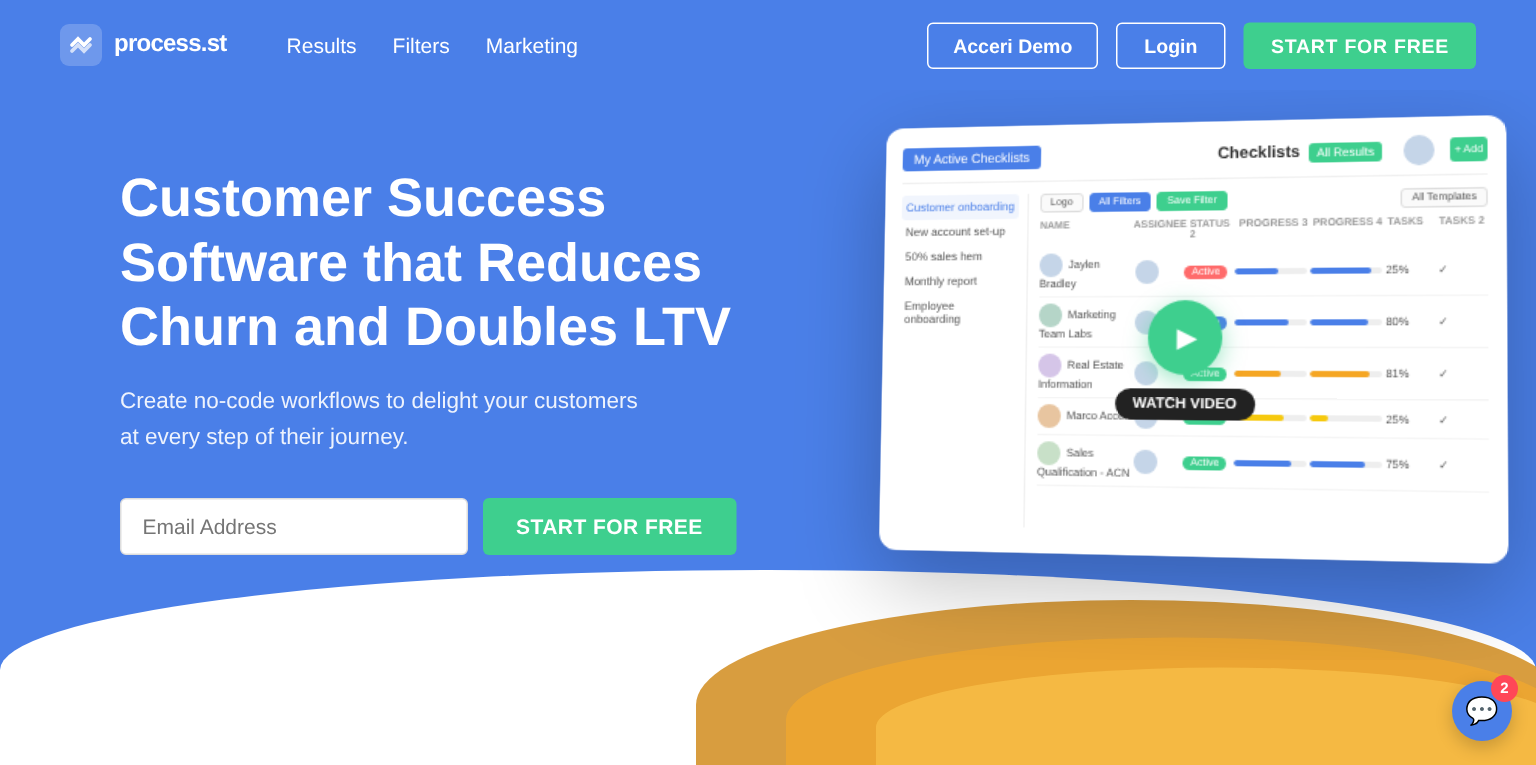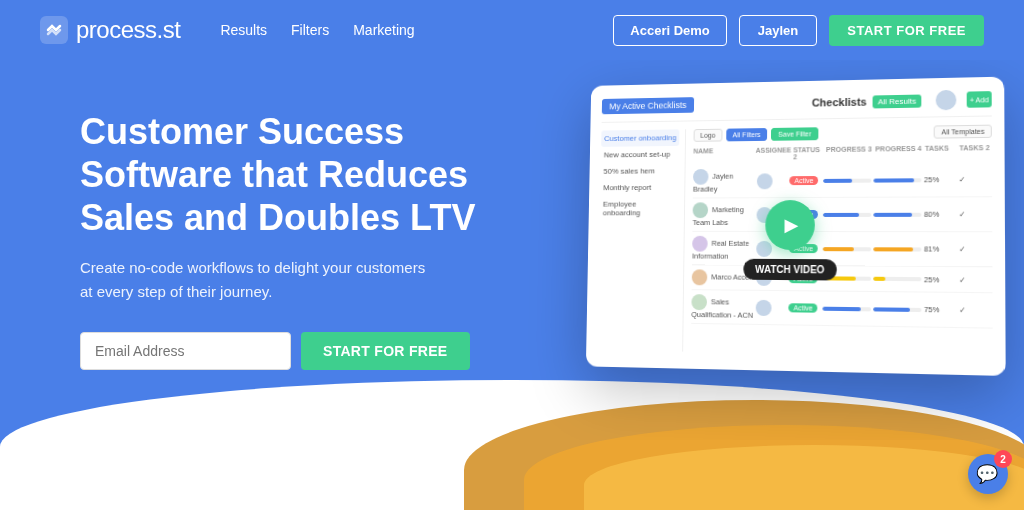--- a/index.html
+++ b/index.html
@@ -5,21 +5,21 @@
     * { margin: 0; padding: 0; box-sizing: border-box; }
     body { font-family: -apple-system, BlinkMacSystemFont, 'Segoe UI', sans-serif; width: 1024px; height: 510px; overflow: hidden; background: #4a7fe8; }
 
     
     .navbar {
       display: flex; align-items: center; padding: 0 40px; height: 60px;
       background: #4a7fe8; position: relative; z-index: 10;
     }
     .logo-area { display: flex; align-items: center; gap: 8px; margin-right: 40px; }
     .logo-icon { width: 28px; height: 28px; }
-    .logo-text { color: #fff; font-size: 24px; font-weight: 400; letter-spacing: -0.5px; }
+    .logo-text { color: #fff; font-size: 16px; font-weight: 700; letter-spacing: -0.5px; }
     .nav-links { display: flex; gap: 24px; flex: 1; }
     .nav-link { color: #fff; text-decoration: none; font-size: 14px; font-weight: 500; }
     .nav-actions { display: flex; align-items: center; gap: 12px; }
     .btn-request-demo {
       border: 1.5px solid #fff; color: #fff; background: transparent;
       padding: 7px 16px; border-radius: 4px; font-size: 13px; font-weight: 600; cursor: pointer;
     }
     .btn-login {
       border: 1.5px solid #fff; color: #fff; background: transparent;
       padding: 7px 18px; border-radius: 4px; font-size: 13px; font-weight: 600; cursor: pointer;
@@ -40,21 +40,21 @@
       color: #fff; font-size: 36px; font-weight: 800; line-height: 1.2;
       margin-bottom: 16px;
     }
     .hero-subtitle {
       color: rgba(255,255,255,0.9); font-size: 15px; line-height: 1.6;
       margin-bottom: 28px; max-width: 360px;
     }
     .cta-row { display: flex; align-items: center; gap: 10px; margin-bottom: 10px; }
     .email-input {
       border: 1.5px solid #ddd; border-radius: 4px; padding: 10px 14px;
-      font-size: 14px; color: #999; width: 211px; background: #fff; outline: none;
+      font-size: 14px; color: #999; width: 232px; background: #fff; outline: none;
     }
     .btn-start-free {
       background: #3ecf8e; color: #fff; border: none;
       padding: 11px 22px; border-radius: 4px; font-size: 14px; font-weight: 700;
       cursor: pointer; letter-spacing: 0.3px; white-space: nowrap;
     }
     .no-cc { color: rgba(255,255,255,0.85); font-size: 12px; margin-left: 2px; }
 
     
     .hero-right {
@@ -173,28 +173,28 @@
     </div>
 
     <div class="nav-links">
       <a class="nav-link">Results</a>
       <a class="nav-link">Filters</a>
       <a class="nav-link">Marketing</a>
     </div>
 
     <div class="nav-actions">
       <button class="btn-request-demo">Acceri Demo</button>
-      <button class="btn-login">Jaylen</button>
+      <button class="btn-login">Login</button>
       <button class="btn-start-nav">START FOR FREE</button>
     </div>
   </nav>
 
   <div class="hero">
     <div class="hero-left">
-      <h1 class="hero-title">Customer Success Software that Reduces Sales and Doubles LTV</h1>
+      <h1 class="hero-title">Customer Success Software that Reduces Churn and Doubles LTV</h1>
       <p class="hero-subtitle">Create no-code workflows to delight your customers at every step of their journey.</p>
       <div class="cta-row">
         <input class="email-input" type="email" placeholder="Email Address" style="">
         <button class="btn-start-free">START FOR FREE</button>
       </div>
     </div>
 
     <div class="hero-right">
       <div class="dashboard-wrapper">
         <div class="dashboard-card">

